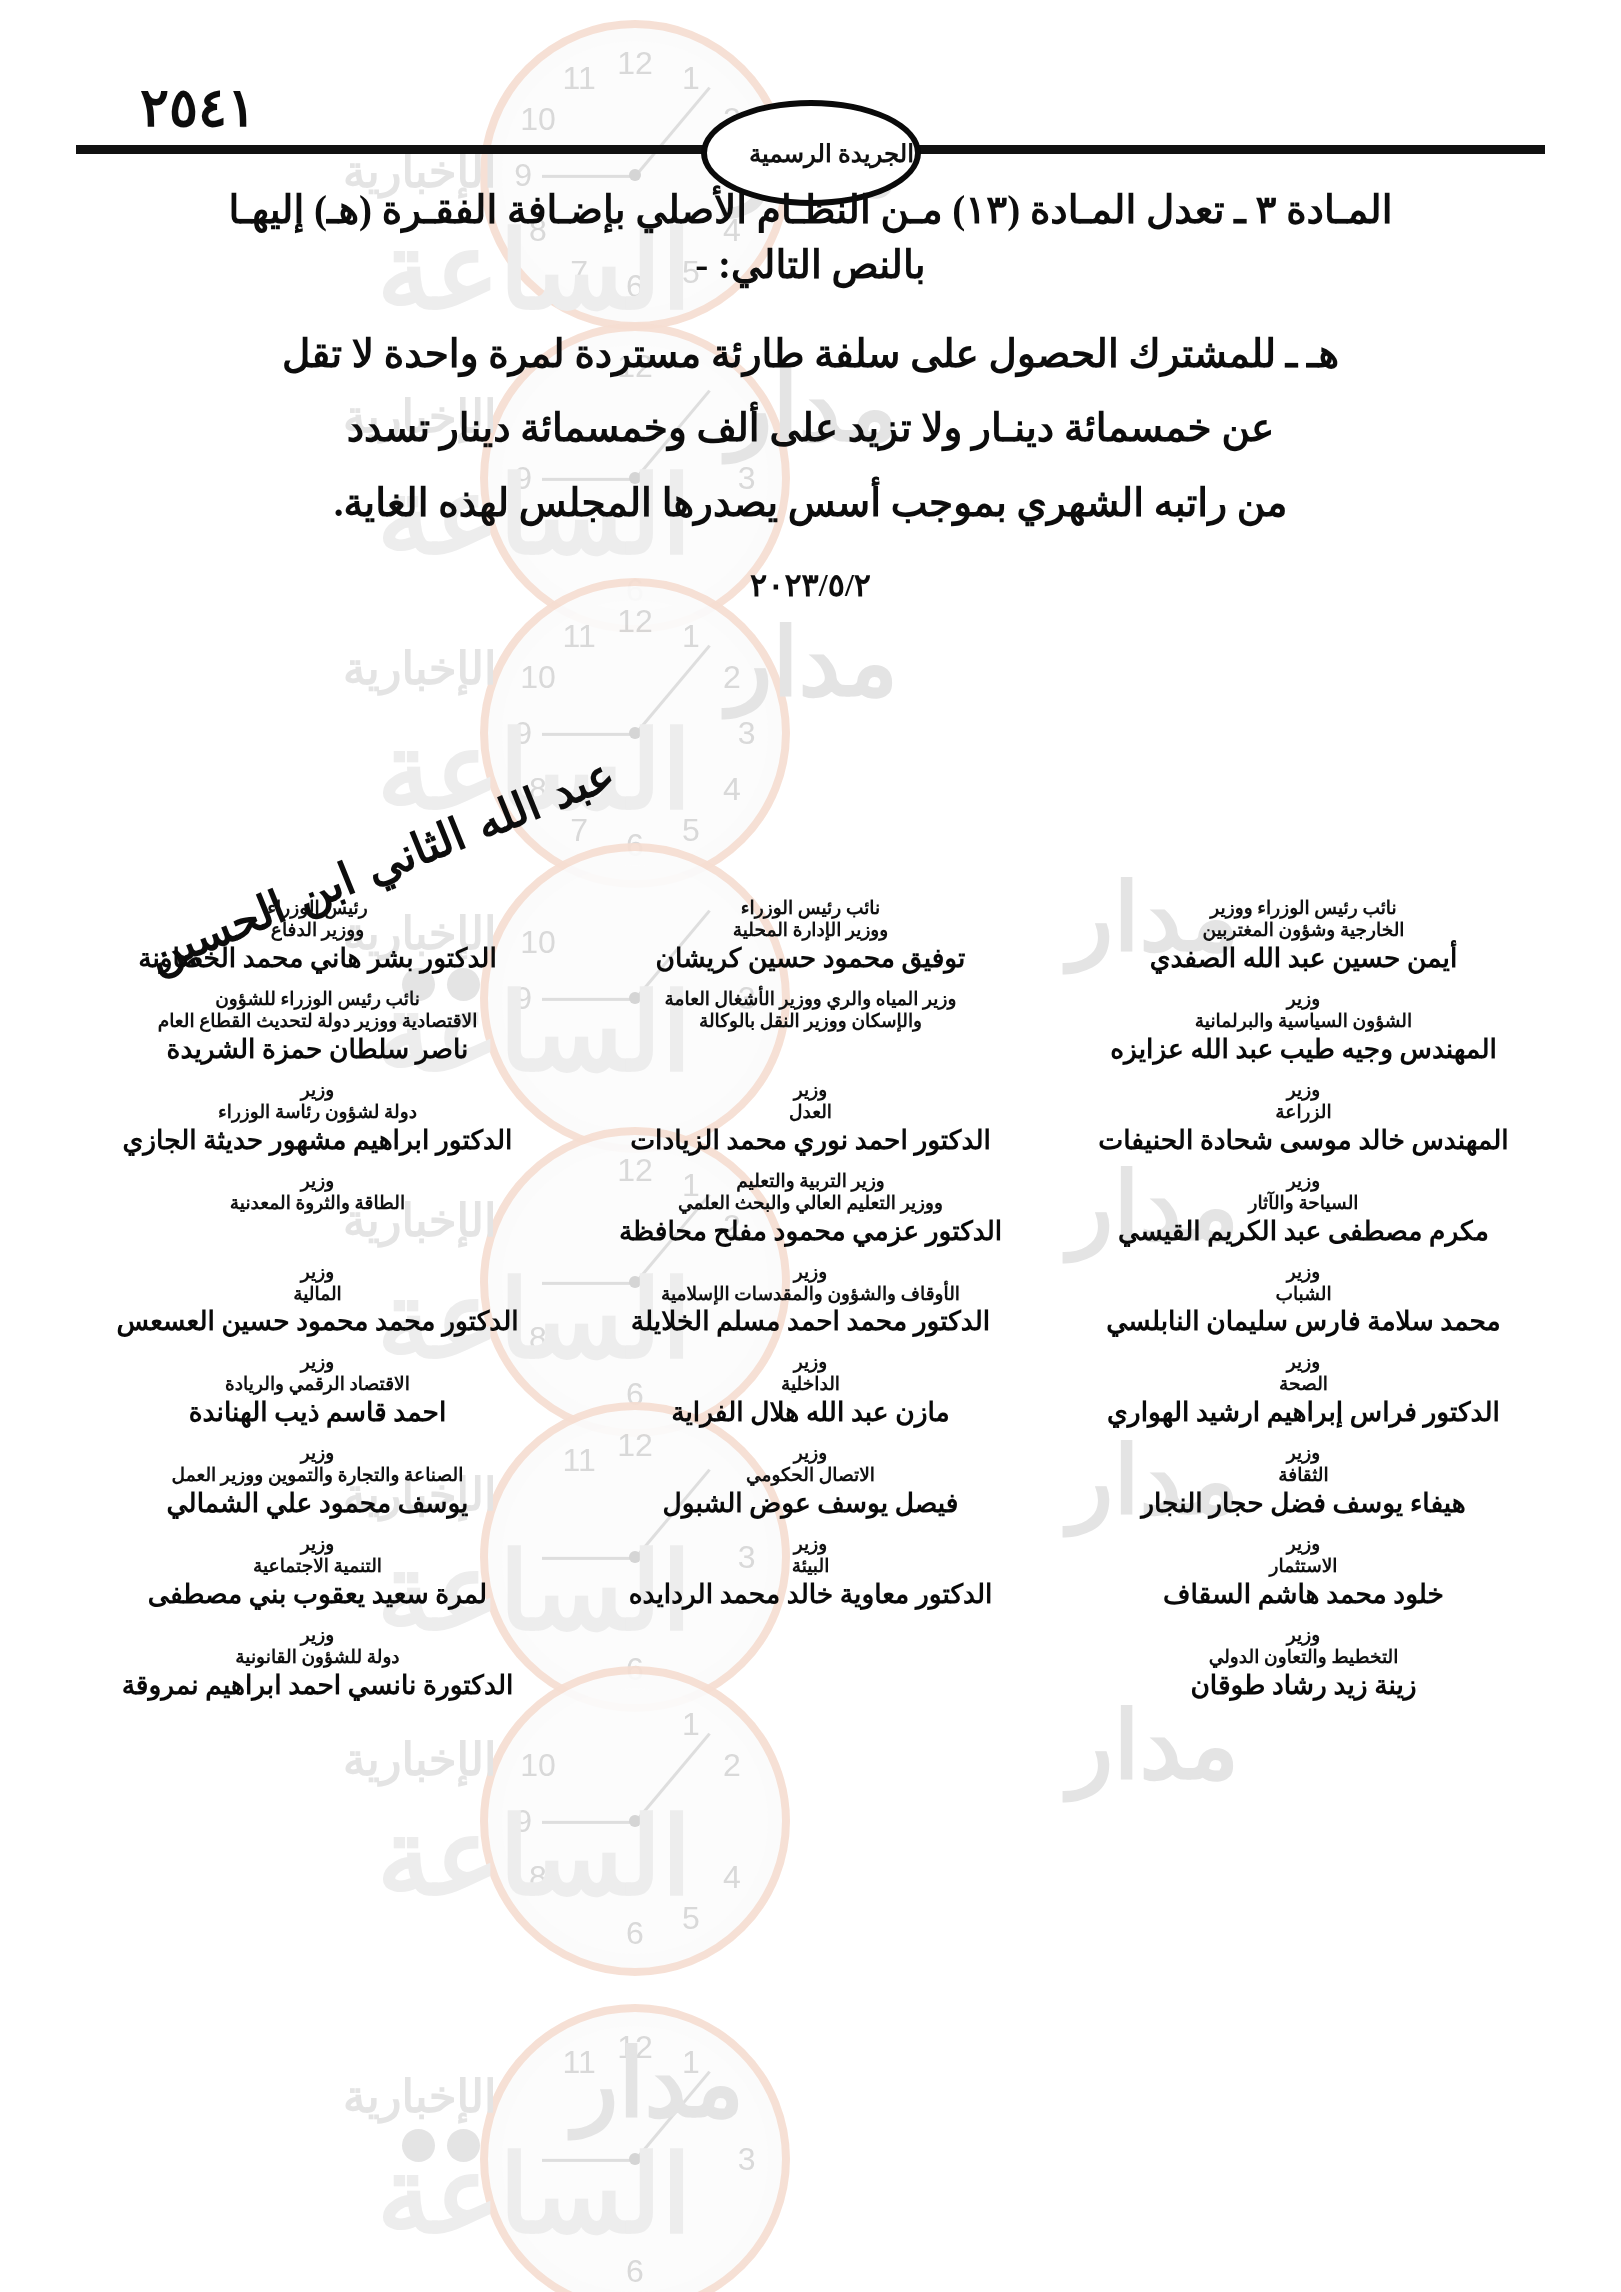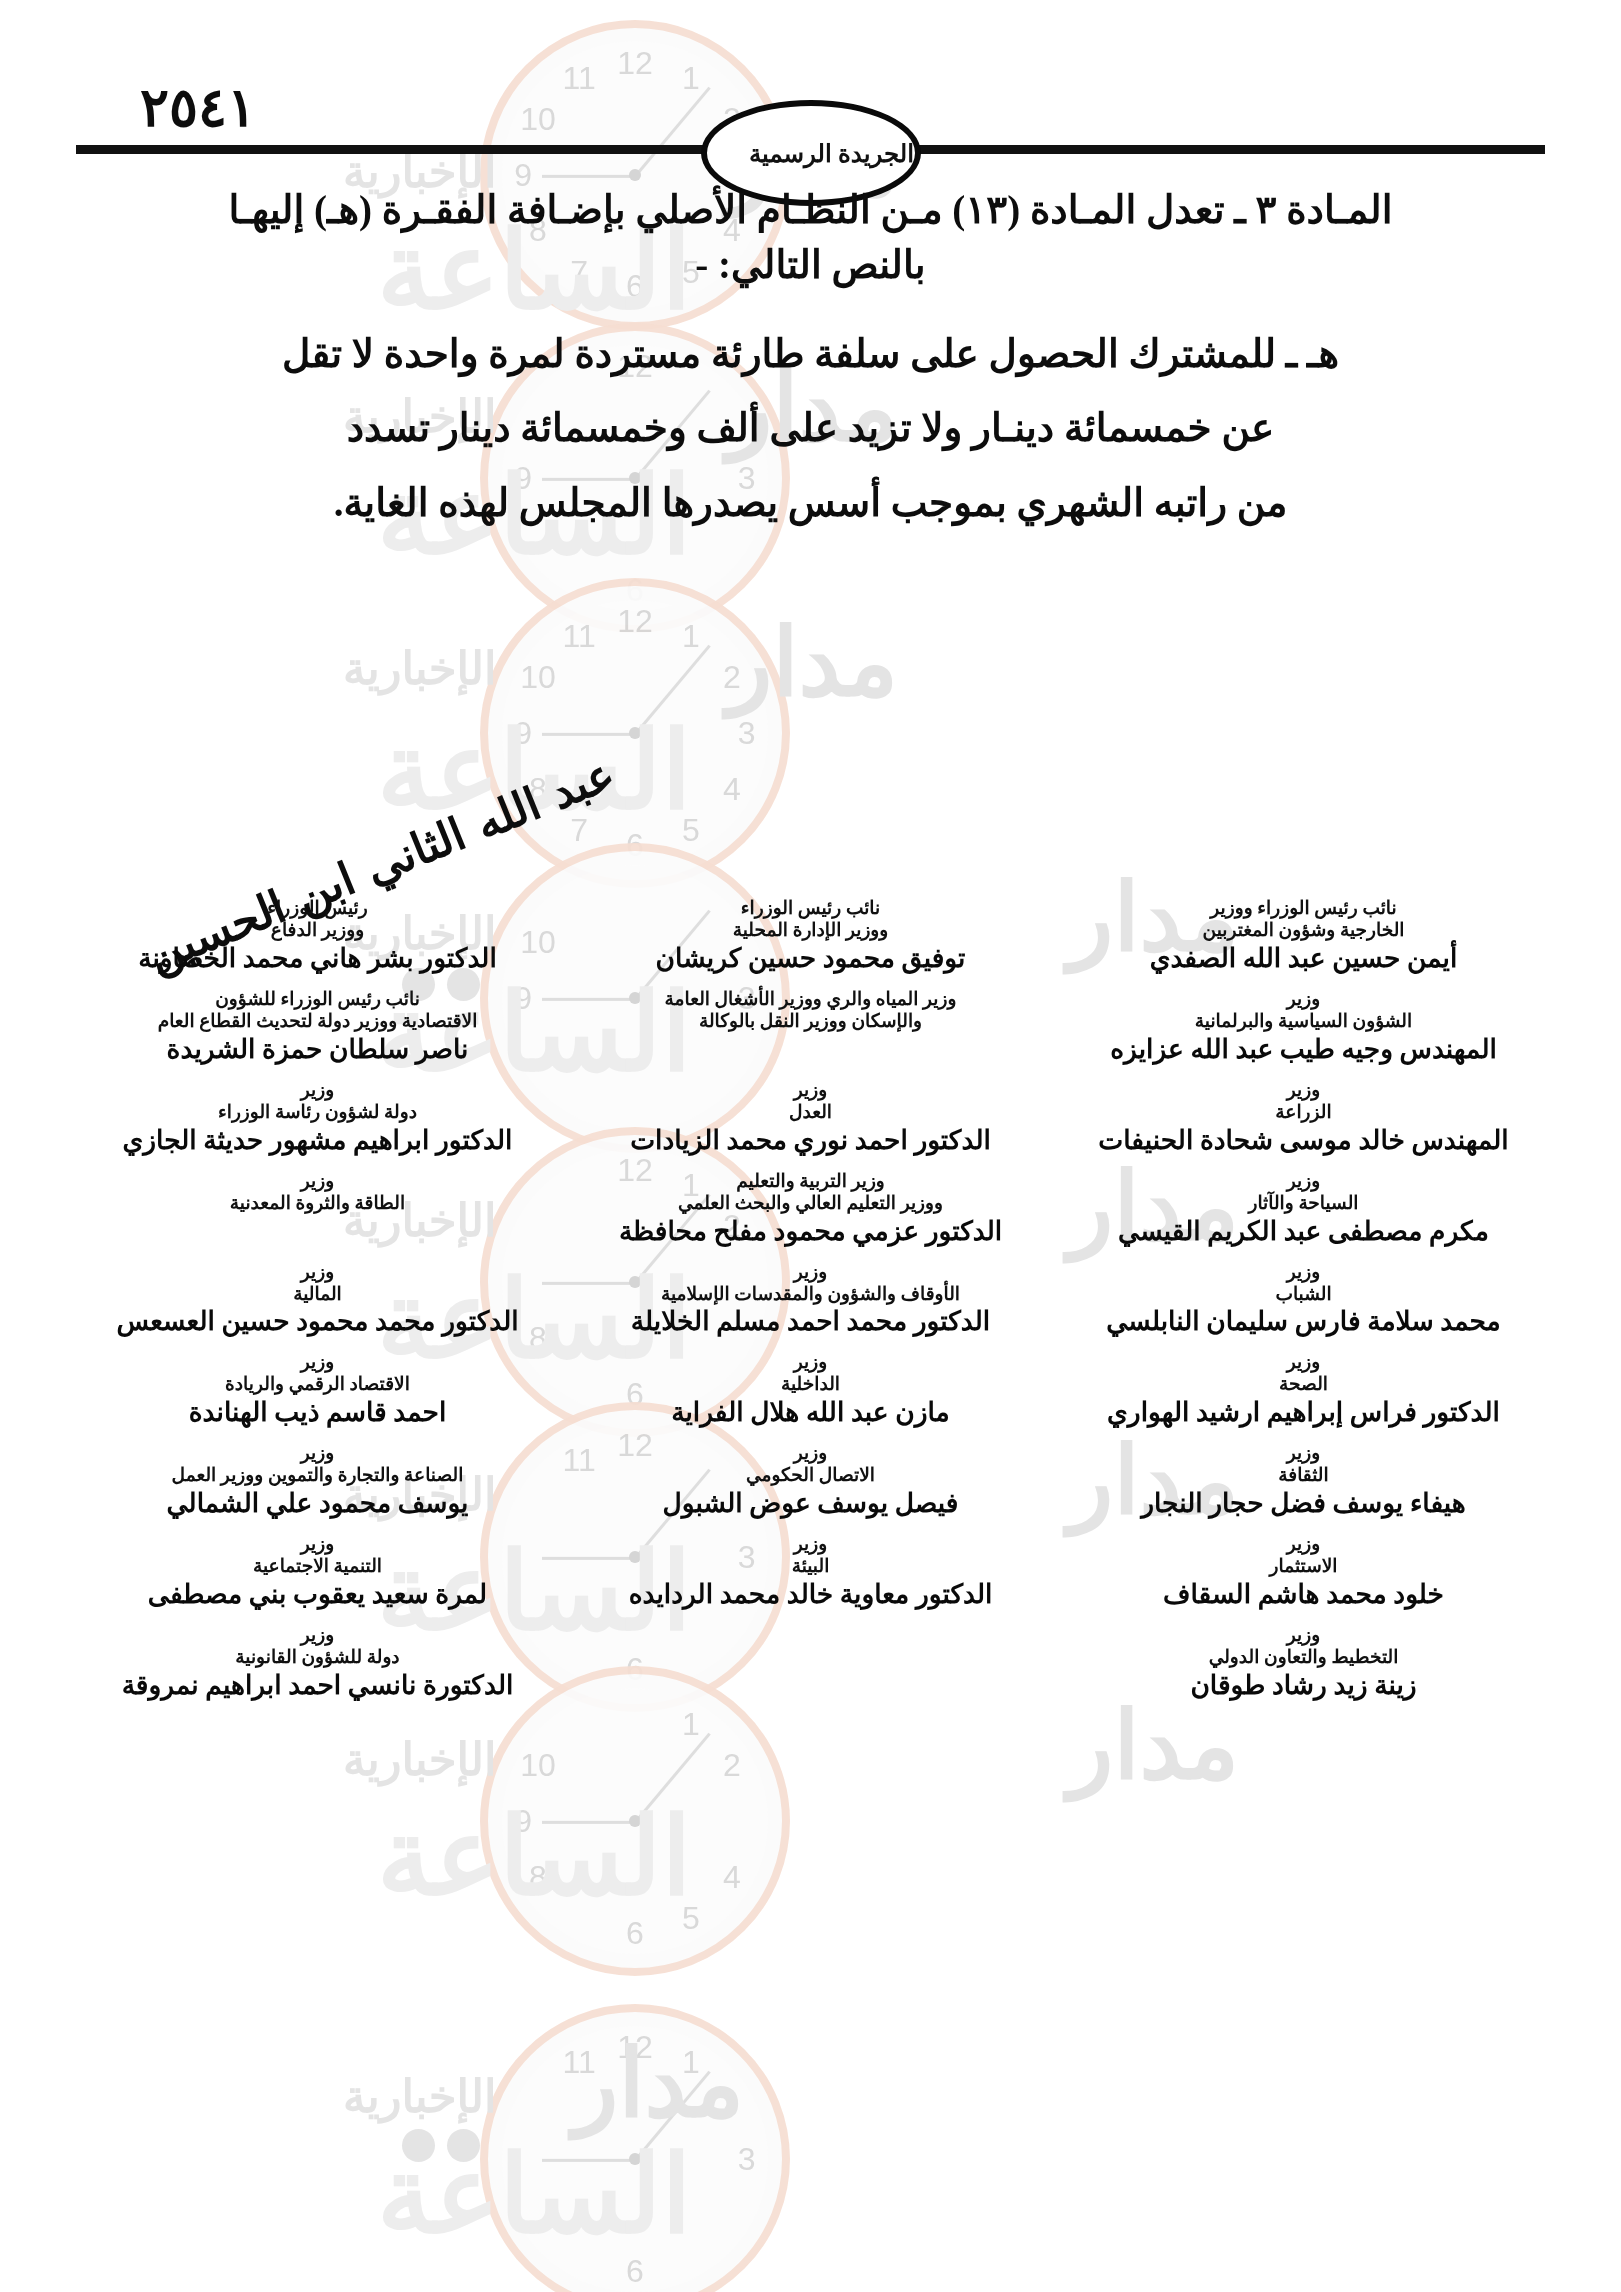--- a/index.html
+++ b/index.html
@@ -372,20 +372,21 @@
       <span>الجريدة الرسمية</span>
     </div>
   </div>
 
   <div class="body-text">
     <p class="article-line">المـادة ٣ ـ تعدل المـادة (١٣) مـن النظـام الأصلي بإضـافة الفقـرة (هـ) إليهـا</p>
     <p class="article-line">بالنص التالي: -</p>
     <div class="clause">هـ ـ للمشترك الحصول على سلفة طارئة مستردة لمرة واحدة لا تقل</div>
     <div class="clause" style="margin-top:18px;">عن خمسمائة دينـار ولا تزيد على ألف وخمسمائة دينار تسدد</div>
     <div class="clause" style="margin-top:18px;">من راتبه الشهري بموجب أسس يصدرها المجلس لهذه الغاية.</div>
+    <div class="gdate">٢٠٢٣/٥/٢</div>
   </div>
 
   <div class="signature">
     <div class="sig-text">عبد الله الثاني ابن الحسين</div>
   </div>
 
   <div class="ministers">
       <div class="m-row">
         <div class="m-cell">
           <div class="m-title">نائب رئيس الوزراء ووزير</div>

